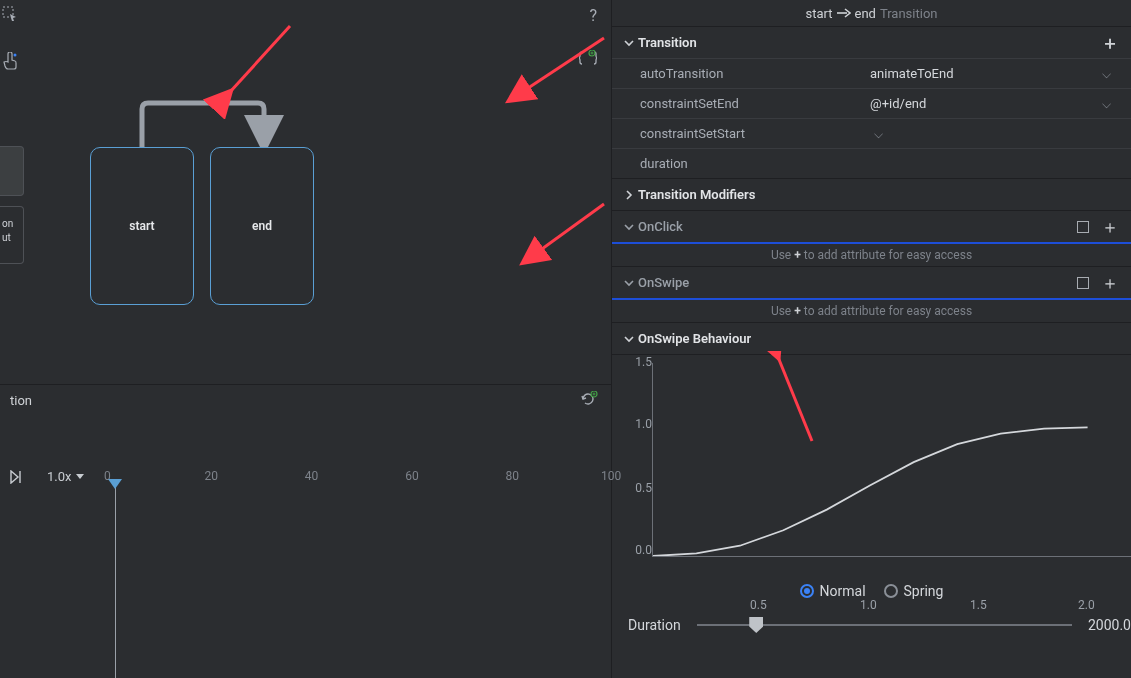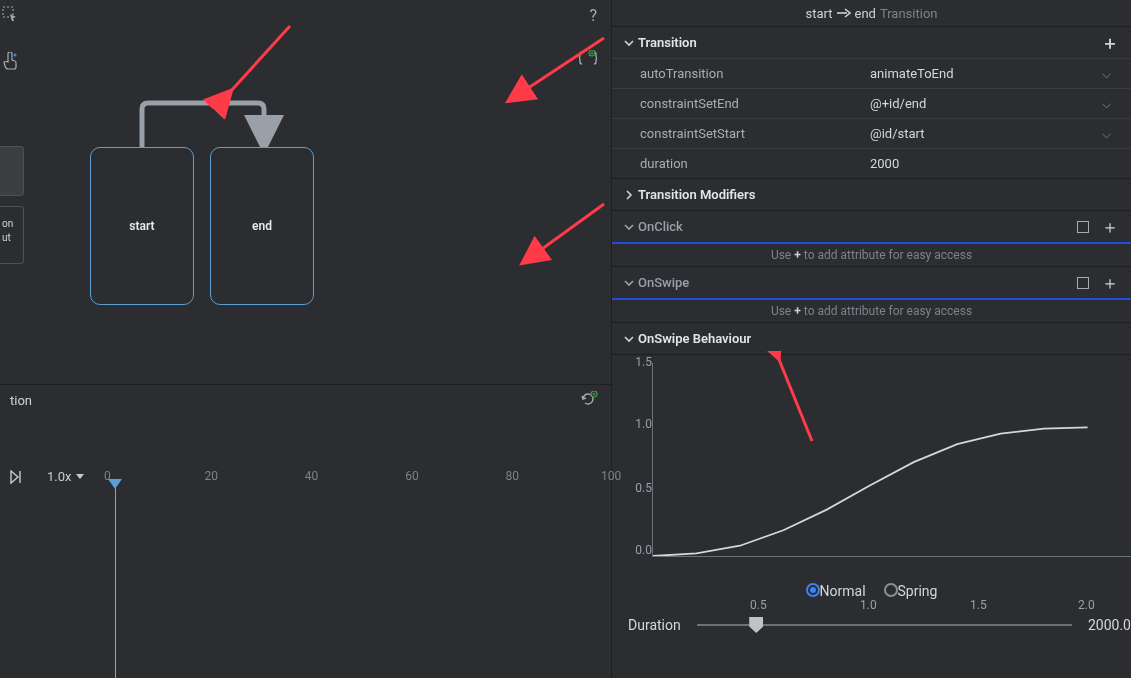--- a/index.html
+++ b/index.html
@@ -58,21 +58,21 @@
   .attr-dd { color:#8a8f97; font-size:12px; padding:0 4px; cursor:pointer; }
   .hint-row { height:24px; display:flex; align-items:center; justify-content:center; color:#7d828a; font-size:12px; border-top:2px solid #1d4ed8; }
   .hint-row b { color:#cfd2d6; padding:0 3px; font-weight:600; }
 
   
   .graph-wrap { flex:1; position:relative; padding:8px 0 0 6px; border-top:1px solid #1e1f22; }
   .y-lab { position:absolute; right:calc(100% - 40px); color:#9aa0a8; font-size:12px; }
   .x-lab { position:absolute; bottom:66px; color:#9aa0a8; font-size:12px; }
   .plot { position:absolute; left:40px; top:8px; right:0; height:194px; border-left:1px solid #6c7077; border-bottom:1px solid #6c7077; }
   .radio-row { position:absolute; left:0; right:0; top:228px; display:flex; justify-content:center; gap:18px; color:#d4d7db; font-size:14px; }
-  .radio { display:flex; gap:0; cursor:pointer; }
+  .radio { display:flex; align-items:center; gap:6px; cursor:pointer; }
   .rdot { width:14px; height:14px; border-radius:50%; border:2px solid #8a8f97; display:inline-block; position:relative; }
   .rdot.on { border-color:#3b82f6; }
   .rdot.on::after { content:""; position:absolute; left:2px; top:2px; width:6px; height:6px; background:#3b82f6; border-radius:50%; }
   .dur-row { position:absolute; left:16px; right:0; top:262px; display:flex; align-items:center; gap:16px; color:#d4d7db; font-size:14px; }
   .slider-track { flex:1; height:2px; background:#6c7077; position:relative; }
   .slider-thumb { position:absolute; top:-7px; width:14px; height:16px; background:#bfc3c8; clip-path: polygon(0 0,100% 0,100% 60%,50% 100%,0 60%); }
   .dur-val { color:#d4d7db; }
 
   svg { display:block; }
 </style>
@@ -207,26 +207,24 @@
       <span class="attr-val">animateToEnd</span>
       <span class="attr-dd">⌵</span>
     </div>
     <div class="attr-row">
       <span class="attr-name">constraintSetEnd</span>
       <span class="attr-val">@+id/end</span>
       <span class="attr-dd">⌵</span>
     </div>
     <div class="attr-row">
       <span class="attr-name">constraintSetStart</span>
-      <span class="attr-val">@id/start</span>
       <span class="attr-dd">⌵</span>
     </div>
     <div class="attr-row">
       <span class="attr-name">duration</span>
-      <span class="attr-val">2000</span>
     </div>
 
     <div class="section-head">
       <span class="chev">
         <svg width="10" height="10" viewBox="0 0 10 10">
             <path d="M3 1 L7 5 L3 9" fill="none" stroke="#cfd2d6" stroke-width="1.6"></path>
           </svg>
       </span>
       <span class="grow">Transition Modifiers</span>
     </div>

